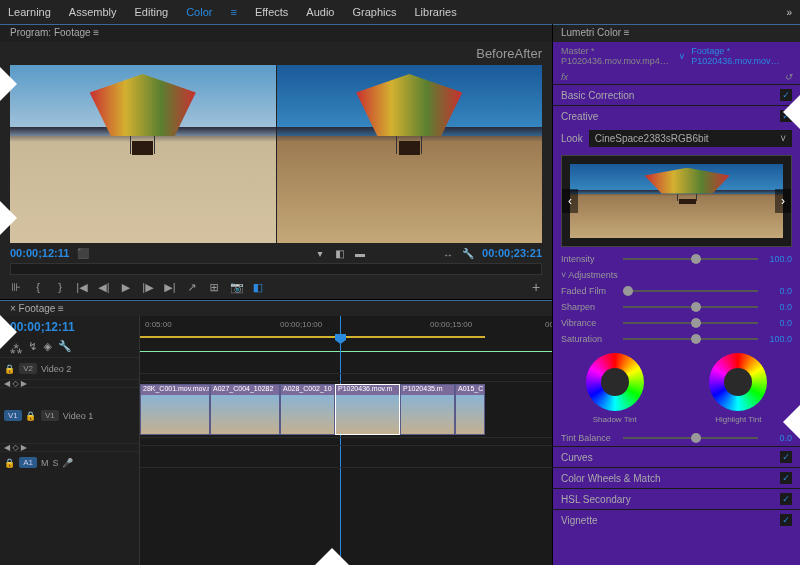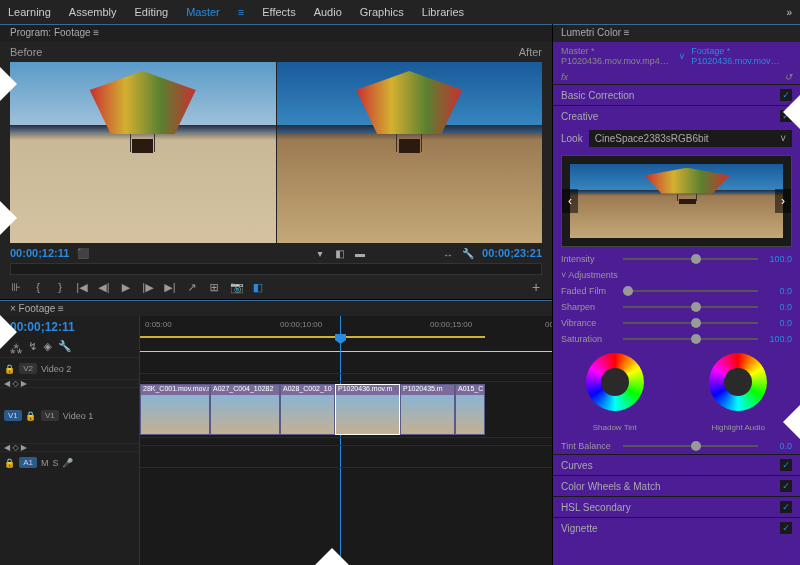--- a/index.html
+++ b/index.html
@@ -6,21 +6,21 @@
 body{width:800px;height:565px;background:#1a1a1a;color:#aaa;font-size:10px;overflow:hidden;position:relative}
 .topnav{height:24px;background:#232323;display:flex;align-items:center;padding:0 8px;gap:18px}
 .topnav .tab{color:#ccc;font-size:11px;cursor:pointer}
 .topnav .tab.active{color:#2a8ae0}
 .topnav .hamburger{color:#2a8ae0;font-size:11px}
 .topnav .chev{margin-left:auto;color:#ccc}
 .main{display:flex;height:541px}
 .left{flex:1;display:flex;flex-direction:column;border-right:1px solid #000}
 .program-hdr{height:18px;padding:2px 10px;font-size:10px;color:#aaa;border-top:1px solid #3a6a9a;background:#1f1f1f}
 .monitor{height:258px;background:#232323;display:flex;flex-direction:column;border-bottom:1px solid #000}
-.ba-labels{display:flex;justify-content:space-between;padding:4px 10px;font-size:11px;color:#999}
+.ba-labels{display:flex;justify-content:flex-end;padding:4px 10px;font-size:13px;color:#999}
 .ba-view{flex:1;display:flex;gap:1px;padding:0 10px}
 .ba-half{flex:1;position:relative;overflow:hidden}
 .sky{position:absolute;inset:0;background:linear-gradient(#5a9bc8,#a8c6dc 40%,#c9b896 40%,#d4c2a0)}
 .sky.after{background:linear-gradient(#1a5a9a,#3a8cc4 40%,#9a7850 40%,#c4a878)}
 .balloon{position:absolute;top:5%;left:30%;width:40%;height:50%}
 .balloon-env{width:100%;height:70%;background:linear-gradient(90deg,#c93030,#d4b030,#5a8030,#c93030);clip-path:polygon(50% 0,100% 30%,80% 100%,20% 100%,0 30%)}
 .balloon-basket{width:20%;height:15%;background:#2a1a10;margin:5px auto 0}
 .ropes{position:absolute;top:70%;left:38%;width:24%;height:20%;border-left:1px solid #333;border-right:1px solid #333}
 .mtn{position:absolute;top:35%;left:0;right:0;height:8%;background:linear-gradient(#2a2a3a,transparent)}
 .tc-row{height:20px;display:flex;align-items:center;padding:0 10px;gap:8px}
@@ -68,31 +68,31 @@
 .slider-row{padding:3px 8px;display:flex;align-items:center;gap:6px;font-size:9px}
 .slider-row .lbl{width:56px;color:#999}
 .slider{flex:1;height:2px;background:#555;position:relative}
 .slider .knob{position:absolute;top:-4px;width:10px;height:10px;background:#999;border-radius:50%}
 .slider-row .val{width:28px;text-align:right;color:#2a8ae0;font-size:9px}
 .adj-hdr{padding:3px 8px;font-size:9px;color:#999}
 .wheels{display:flex;justify-content:space-around;padding:6px 0}
 .wheel-box{text-align:center}
 .wheel{width:58px;height:58px;border-radius:50%;background:conic-gradient(red,yellow,lime,cyan,blue,magenta,red);position:relative;margin:0 auto}
 .wheel::after{content:"";position:absolute;inset:15px;background:#2a2a2a;border-radius:50%}
-.wheel-box .wl{font-size:8px;color:#999;margin-top:12px}
+.wheel-box .wl{font-size:8px;color:#999;margin-top:4px}
 .diamond{position:absolute;width:24px;height:24px;background:#fff;transform:rotate(45deg)}
 </style>
 </head>
 <body>
 
 <div class="topnav">
   <span class="tab">Learning</span>
   <span class="tab">Assembly</span>
   <span class="tab">Editing</span>
-  <span class="tab active">Master</span>
+  <span class="tab active">Color</span>
   <span class="hamburger">≡</span>
   <span class="tab">Effects</span>
   <span class="tab">Audio</span>
   <span class="tab">Graphics</span>
   <span class="tab">Libraries</span>
   <span class="chev">»</span>
 </div>
 
 <div class="main">
   <div class="left">
@@ -316,21 +316,21 @@
         <span class="val">100.0</span>
       </div>
 
     <div class="wheels">
       <div class="wheel-box">
           <div class="wheel"></div>
           <div class="wl">Shadow Tint</div>
         </div>
       <div class="wheel-box">
           <div class="wheel"></div>
-          <div class="wl">Highlight Audio</div>
+          <div class="wl">Highlight Tint</div>
         </div>
     </div>
 
     <div class="slider-row">
         <span class="lbl">Tint Balance</span>
         <div class="slider">
           <div class="knob" style="left:50%"></div>
         </div>
         <span class="val">0.0</span>
       </div>

